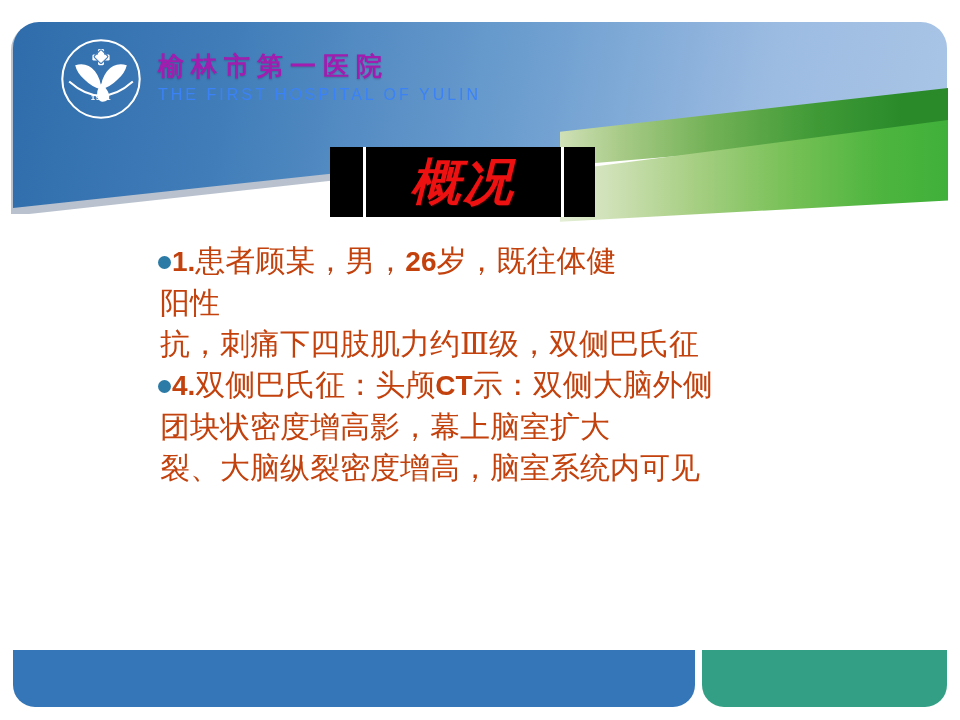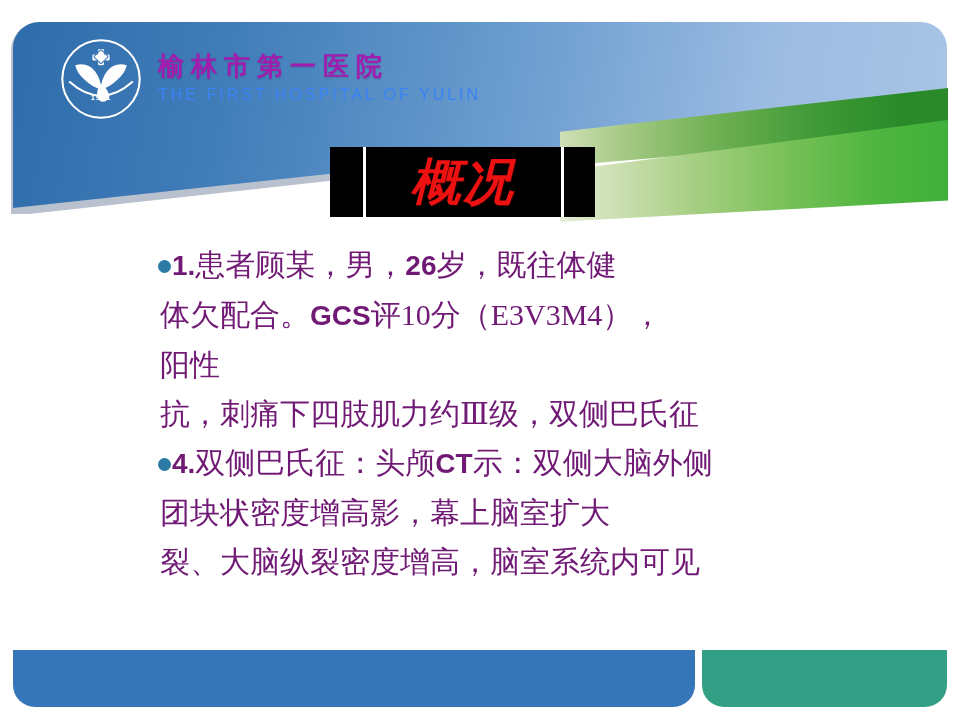--- a/index.html
+++ b/index.html
@@ -143,22 +143,22 @@
   .body-content {
     position: absolute;
     left: 158px;
     top: 240px;
     width: 660px;
   }
   .body-line {
     font-family: "Liberation Serif", "DejaVu Serif", serif;
     font-size: 30px;
     font-weight: normal;
-    color: #701a75;
-    line-height: 49px;
+    color: #c2410c;
+    line-height: 41px;
     white-space: nowrap;
     letter-spacing: 0px;
   }
   .body-line.cont {
     padding-left: 2px;
   }
   .bullet-dot {
     display: inline-block;
     width: 13px;
     height: 13px;
@@ -231,21 +231,20 @@
   </div>
 
   <div class="title-banner">
     <span class="title-divider left"></span>
     <span class="title-divider right"></span>
     <span class="title-text">概况</span>
   </div>
 
   <div class="body-content">
       <div class="body-line"><span class="bullet-dot"></span><span class="num">1.</span><span>患者顾某，男，</span><span class="lat">26</span><span>岁，既往体健</span></div>
-      <div class="body-line cont"><span>体欠配合。</span><span class="lat">GCS</span><span>评10分（E3V3M4），</span></div>
       <div class="body-line cont"><span>阳性</span></div>
       <div class="body-line cont"><span>抗，刺痛下四肢肌力约Ⅲ级，双侧巴氏征</span></div>
       <div class="body-line"><span class="bullet-dot"></span><span class="num">4.</span><span>双侧巴氏征：头颅</span><span class="lat">CT</span><span>示：双侧大脑外侧</span></div>
       <div class="body-line cont"><span>团块状密度增高影，幕上脑室扩大</span></div>
       <div class="body-line cont"><span>裂、大脑纵裂密度增高，脑室系统内可见</span></div>
     </div>
 
   <div class="footer-bar-blue"></div>
   <div class="footer-bar-teal"></div>
 

